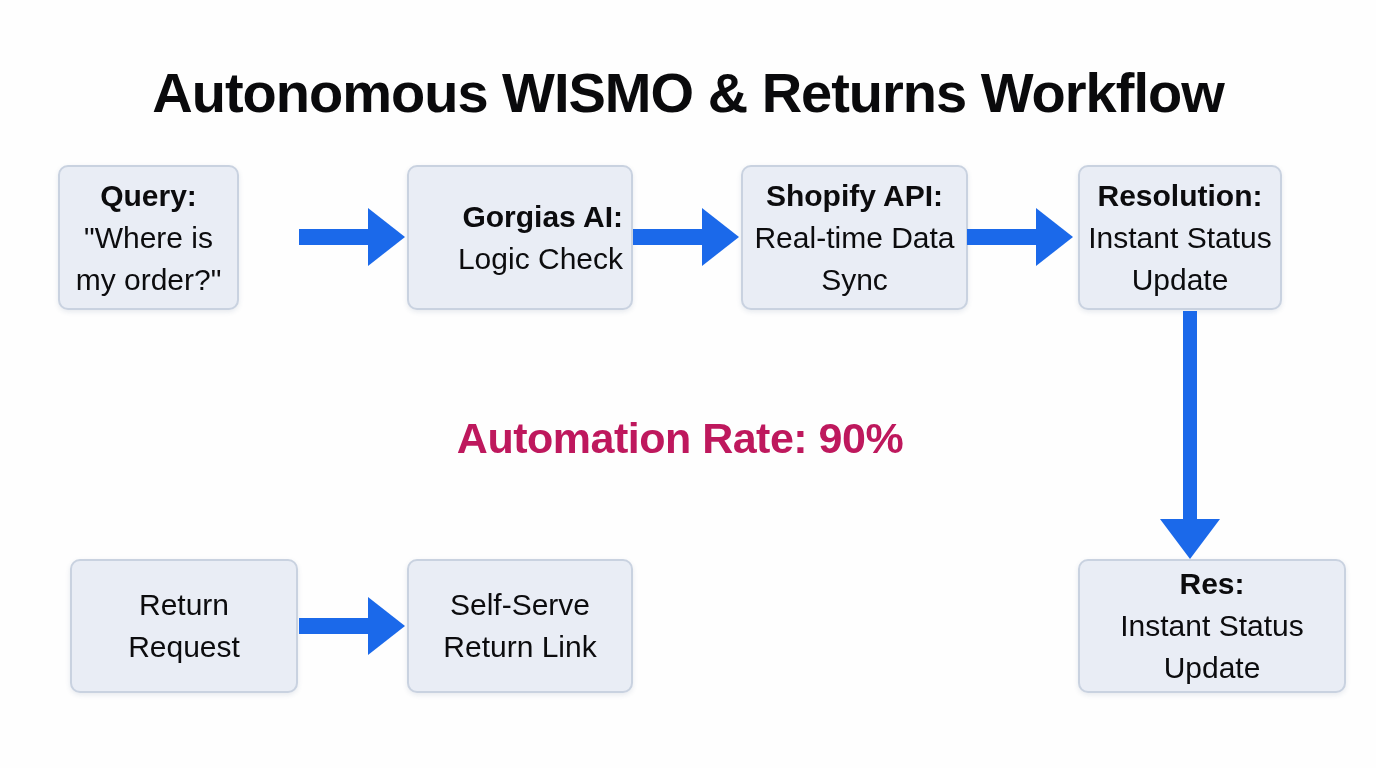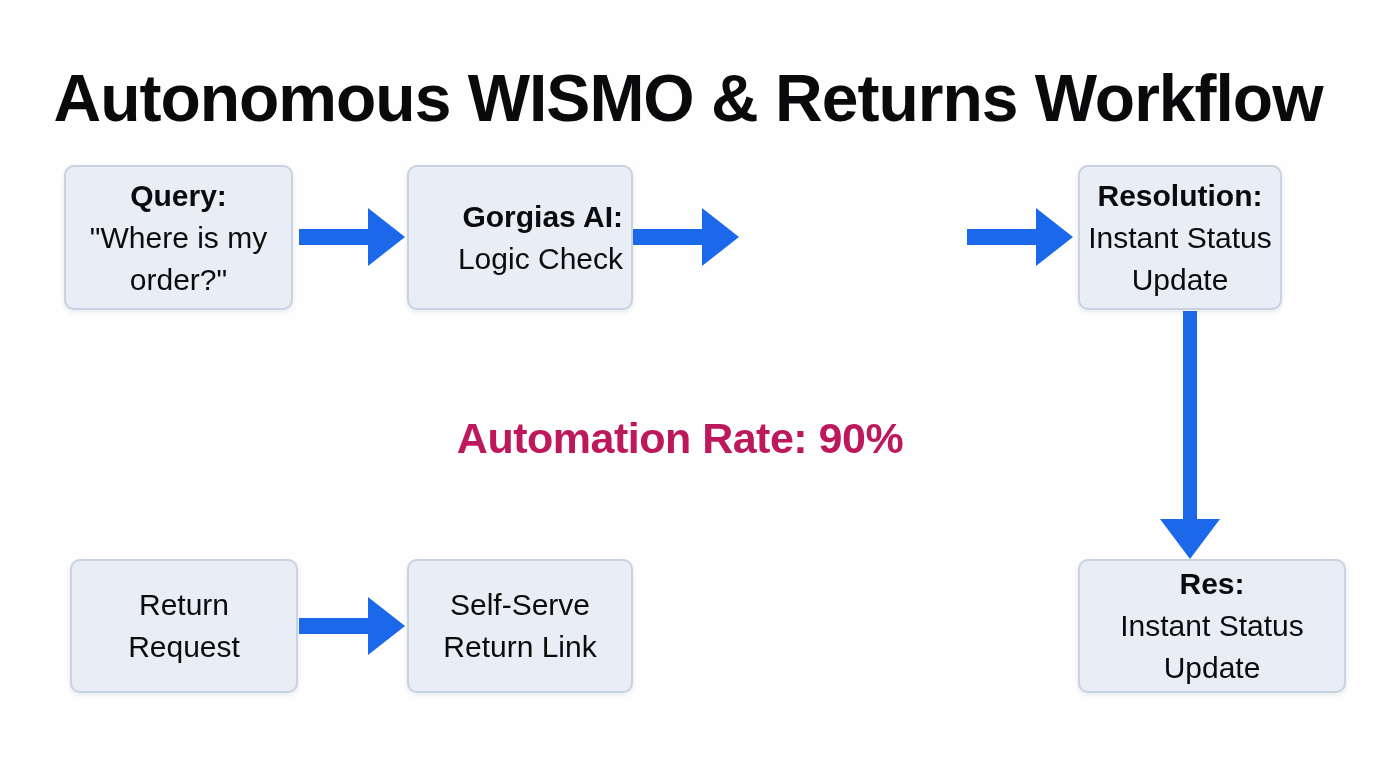--- a/index.html
+++ b/index.html
@@ -15,21 +15,21 @@
     height: 768px;
     background: #fefefe;
     overflow: hidden;
   }
   .title {
     position: absolute;
     left: 0;
     top: 60px;
     width: 1376px;
     text-align: center;
-    font-size: 66px;
+    font-size: 56px;
     font-weight: 700;
     letter-spacing: -1px;
     color: #0a0a0c;
   }
   .node {
     position: absolute;
     background: #e9edf5;
     border: 2px solid #c9d2e0;
     border-radius: 10px;
     box-shadow: 0 2px 5px rgba(60, 80, 120, 0.12);
@@ -109,30 +109,34 @@
     border-top: 40px solid #1b69ea;
   }
 </style>
 </head>
 <body>
 
 <div class="canvas">
 
   <div class="title">Autonomous WISMO &amp; Returns Workflow</div>
 
-  <div class="node top-row-node" style="left:64px;width:229px;">
+  <div class="node top-row-node" style="left:58px;width:181px;">
     <div class="heading">Query:</div>
     <div class="body">"Where is my order?"</div>
   </div>
 
   <div class="node top-row-node" style="left:407px;width:226px;align-items:flex-end;">
     <div class="heading">Gorgias AI:</div>
     <div class="body">Logic Check</div>
   </div>
 
+  <div class="node top-row-node" style="left:741px;width:227px;">
+    <div class="heading">Shopify API:</div>
+    <div class="body">Real-time Data Sync</div>
+  </div>
 
   <div class="node top-row-node" style="left:1078px;width:204px;">
     <div class="heading">Resolution:</div>
     <div class="body">Instant Status Update</div>
   </div>
 
   <div class="h-arrow" style="left:299px;top:208px;">
     <div class="shaft"></div>
     <div class="head"></div>
   </div>

